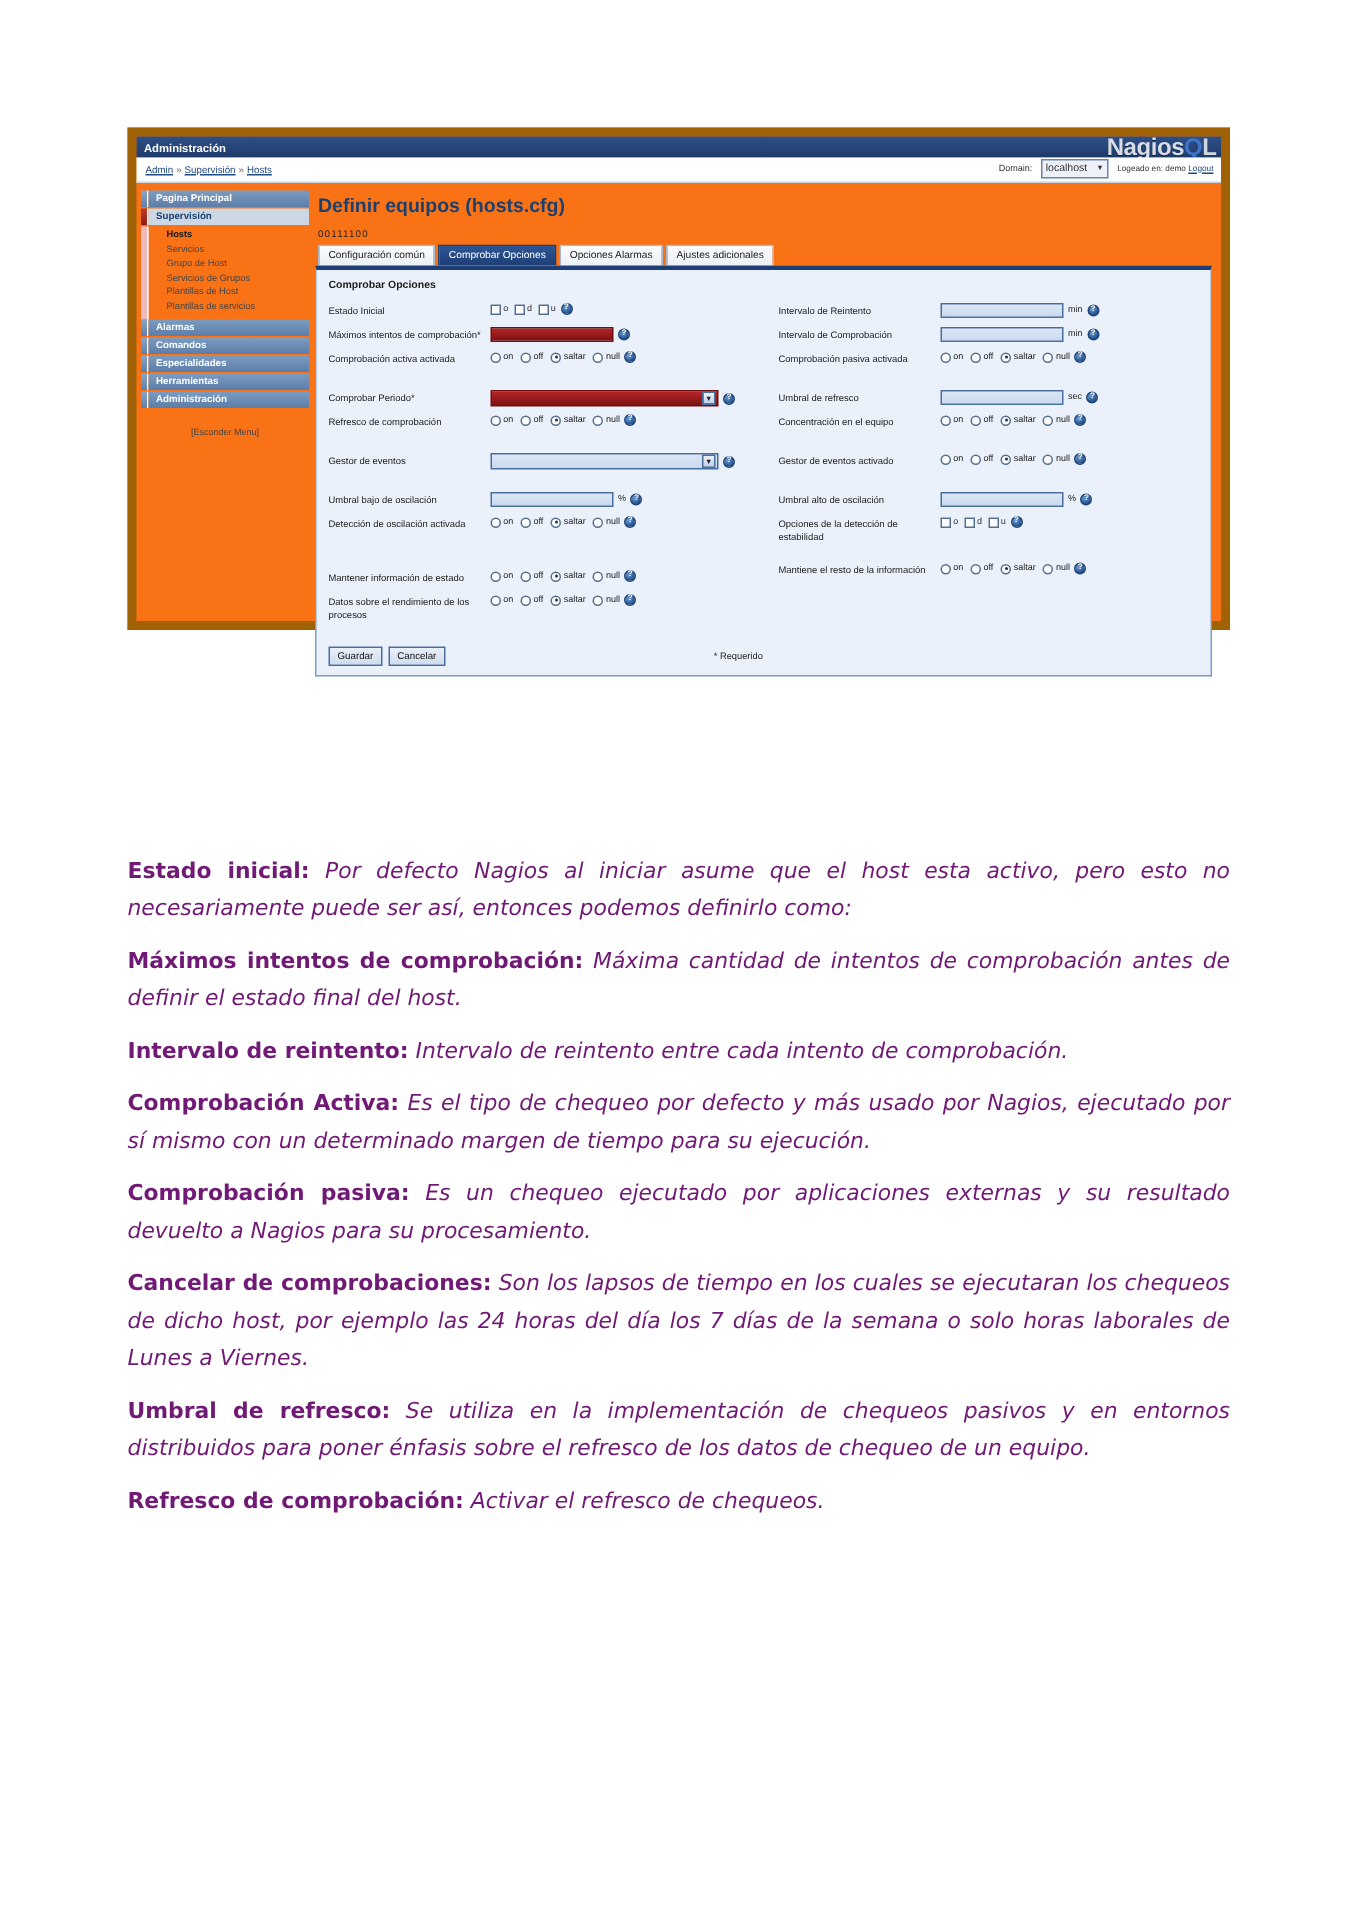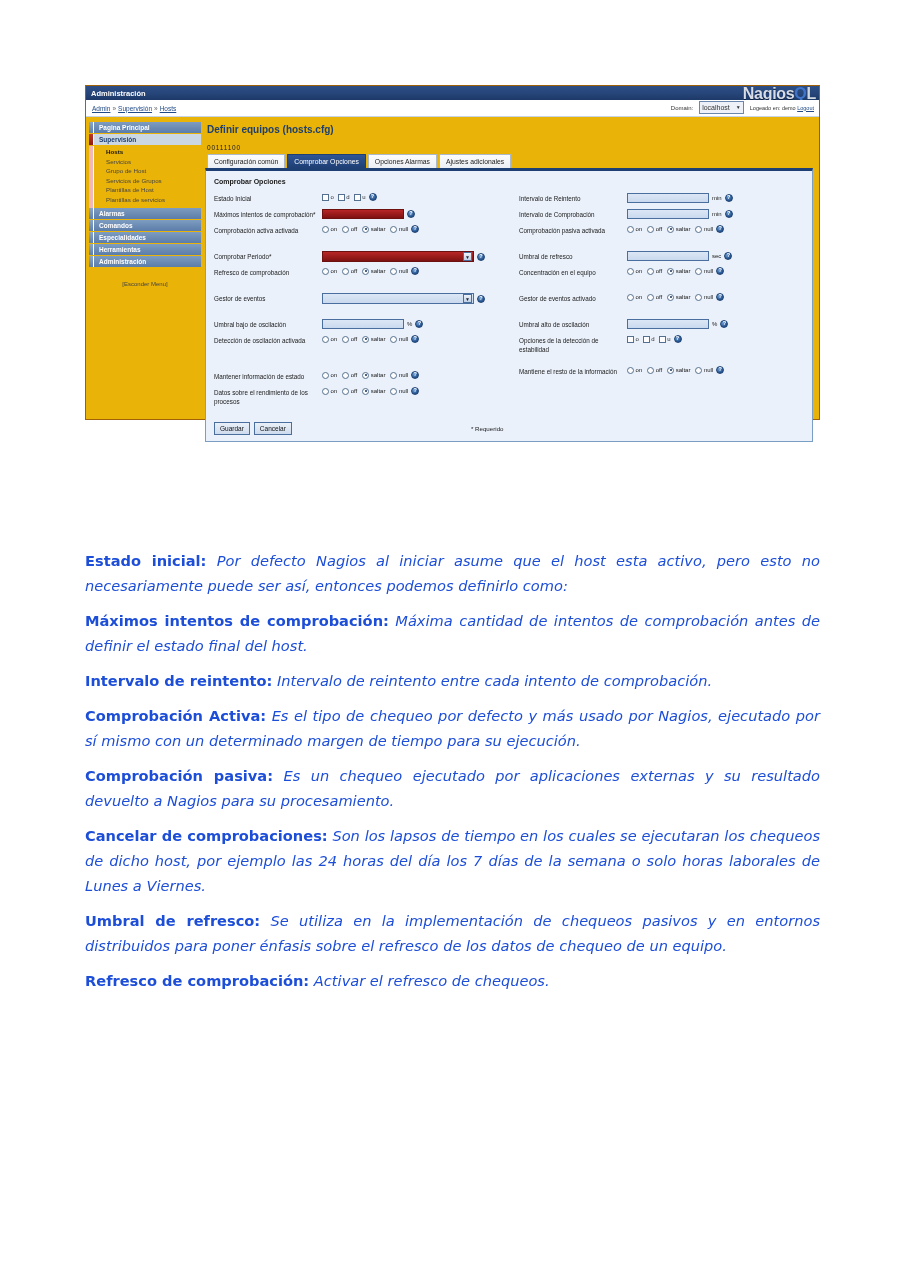--- a/index.html
+++ b/index.html
@@ -9,22 +9,22 @@
     font-family: "Liberation Sans", sans-serif;
     overflow: hidden;
   }
   .page { position: relative; width: 905px; height: 1280px; }
 
   
   .shot {
     position: absolute;
     left: 85px; top: 85px;
     width: 735px; height: 335px;
-    border: 1px solid #a16207;
-    background: #eab308;
+    border: 6px solid #a16207;
+    background: #f97316;
     box-sizing: border-box;
     font-size: 7px;
     color: #333;
   }
   .shot-topbar {
     height: 14px;
     background: linear-gradient(to bottom, #2d4f86 0%, #27467a 50%, #1d3968 100%);
     color: #ffffff;
     font-weight: bold;
     font-size: 7.5px;
@@ -98,21 +98,21 @@
   }
   .subnav .s.cur { font-weight: bold; color: #111; }
   .hide-menu {
     text-align: center; font-size: 6px; color: #444;
     margin-top: 14px;
   }
 
   
   .content { flex: 1; padding: 4px 6px 0 4px; box-sizing: border-box; }
   .page-title {
-    font-size: 10px; font-weight: bold; color: #1c3f6e;
+    font-size: 13px; font-weight: bold; color: #1c3f6e;
     margin: 3px 0 9px 2px;
     font-family: "Liberation Sans", sans-serif;
   }
   .idcode { font-size: 6.5px; color: #222; margin: 0 0 3px 2px; letter-spacing:0.8px;}
   .tabs { display: flex; align-items: flex-end; margin-left: 2px; }
   .tab {
     font-size: 6.8px; padding: 3px 6px 3px 6px;
     border: 1px solid #aab8cc; border-bottom: none;
     background: linear-gradient(to bottom,#fcfcfc,#ebeff4);
     color: #222; margin-right: 2px;
@@ -215,23 +215,23 @@
     font-size: 6.5px; padding: 2px 5px;
     border: 1px solid #4a6f9e;
     background: linear-gradient(to bottom,#eaf0f8,#cfdcee);
     color: #111; margin-right: 4px;
   }
   .req-note { font-size: 6.2px; color: #222; margin-left: 175px; }
 
   
   .doc {
     position: absolute;
-    left: 85px; top: 548px;
+    left: 85px; top: 568px;
     width: 735px;
-    color: #1d4ed8;
+    color: #701a75;
   }
   .para {
     font-size: 14.6px; line-height: 25px;
     text-align: justify;
     margin: 0 0 10px 0;
     font-style: italic;
     font-family: "DejaVu Sans", sans-serif;
   }
   .para b {
     font-style: normal; font-weight: bold;

